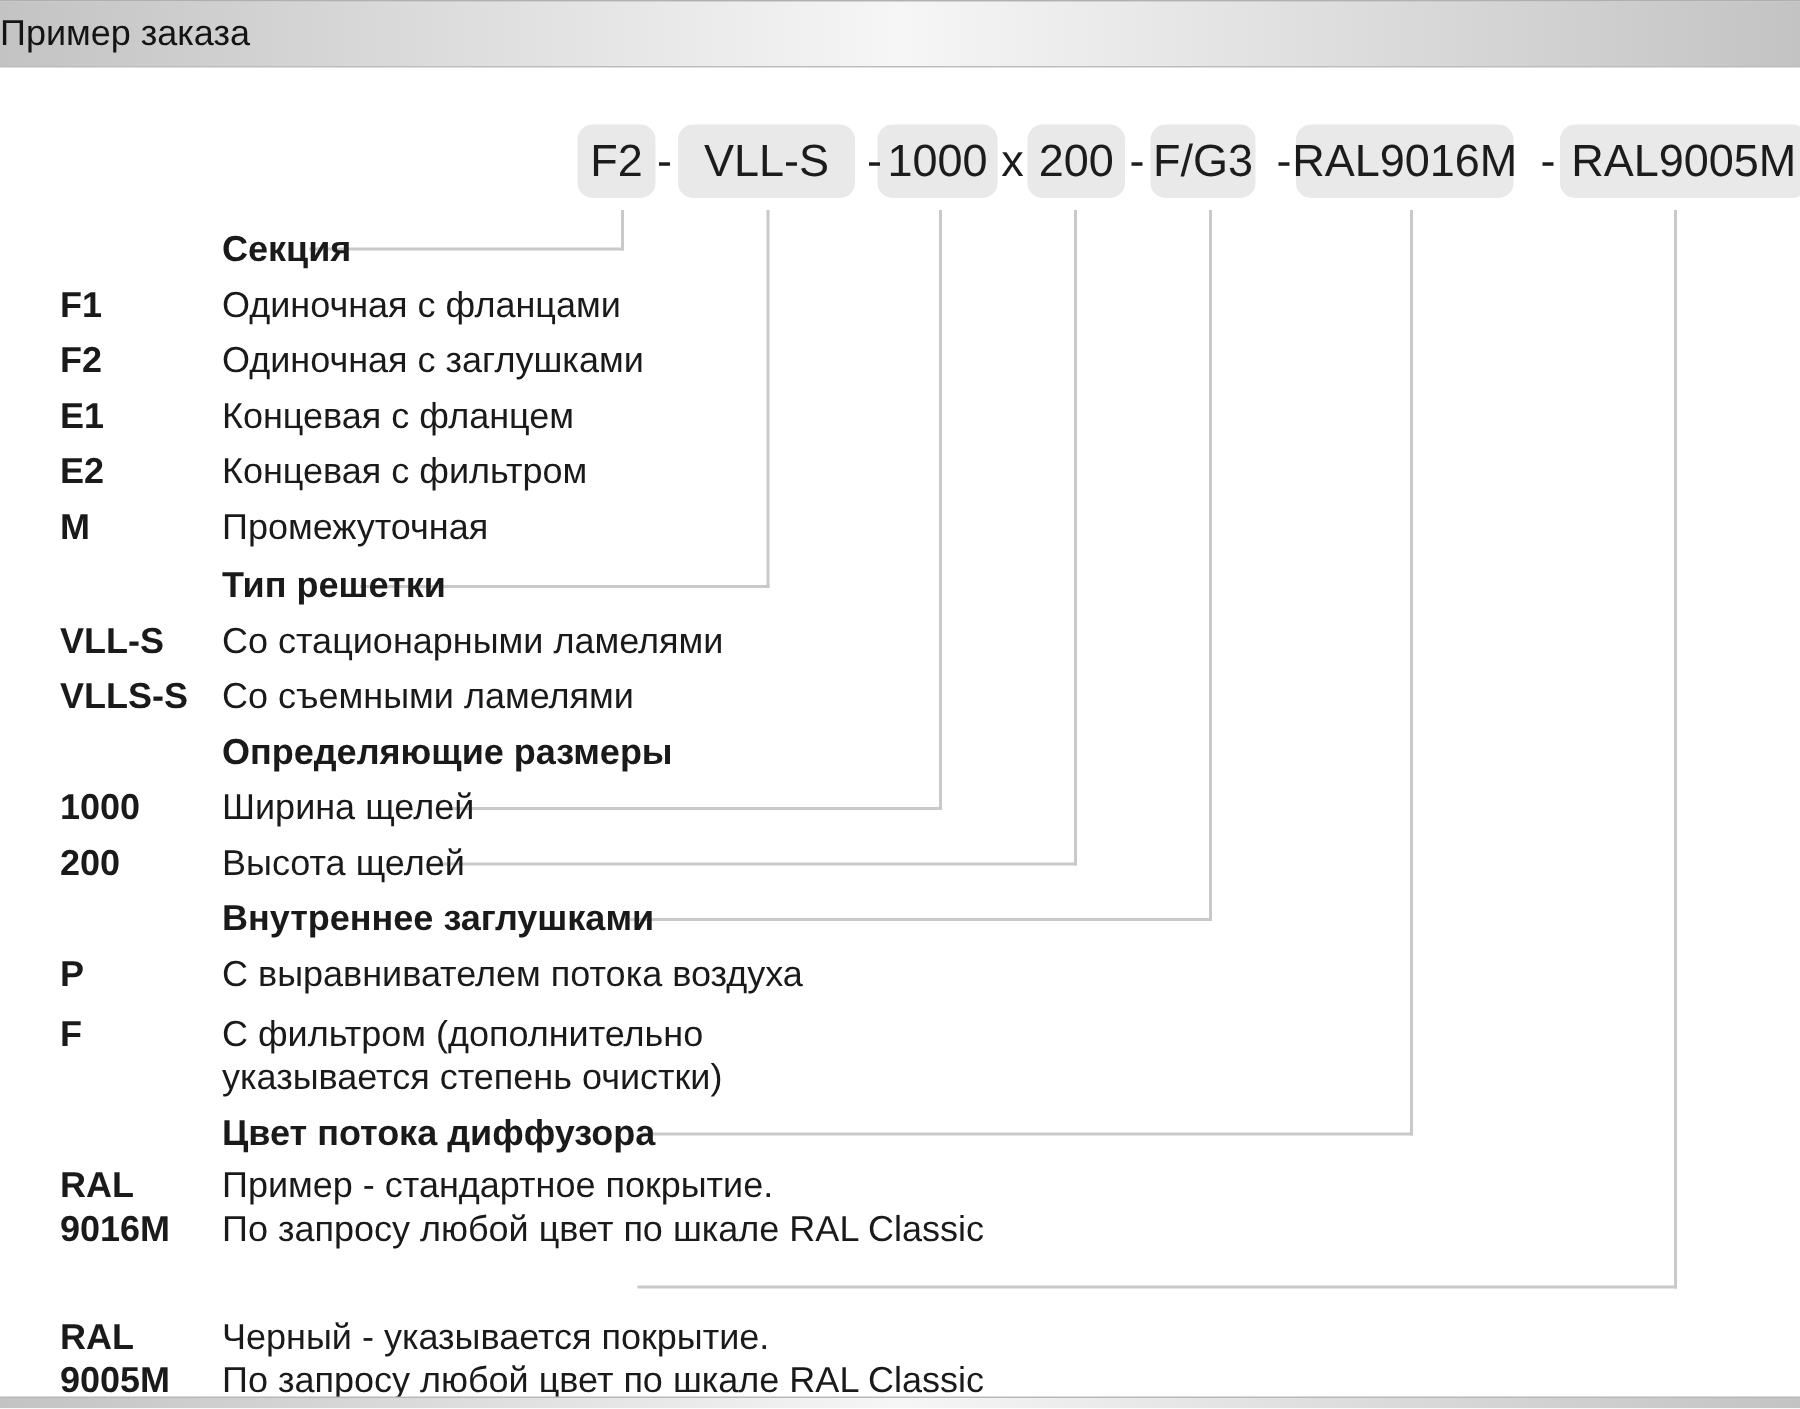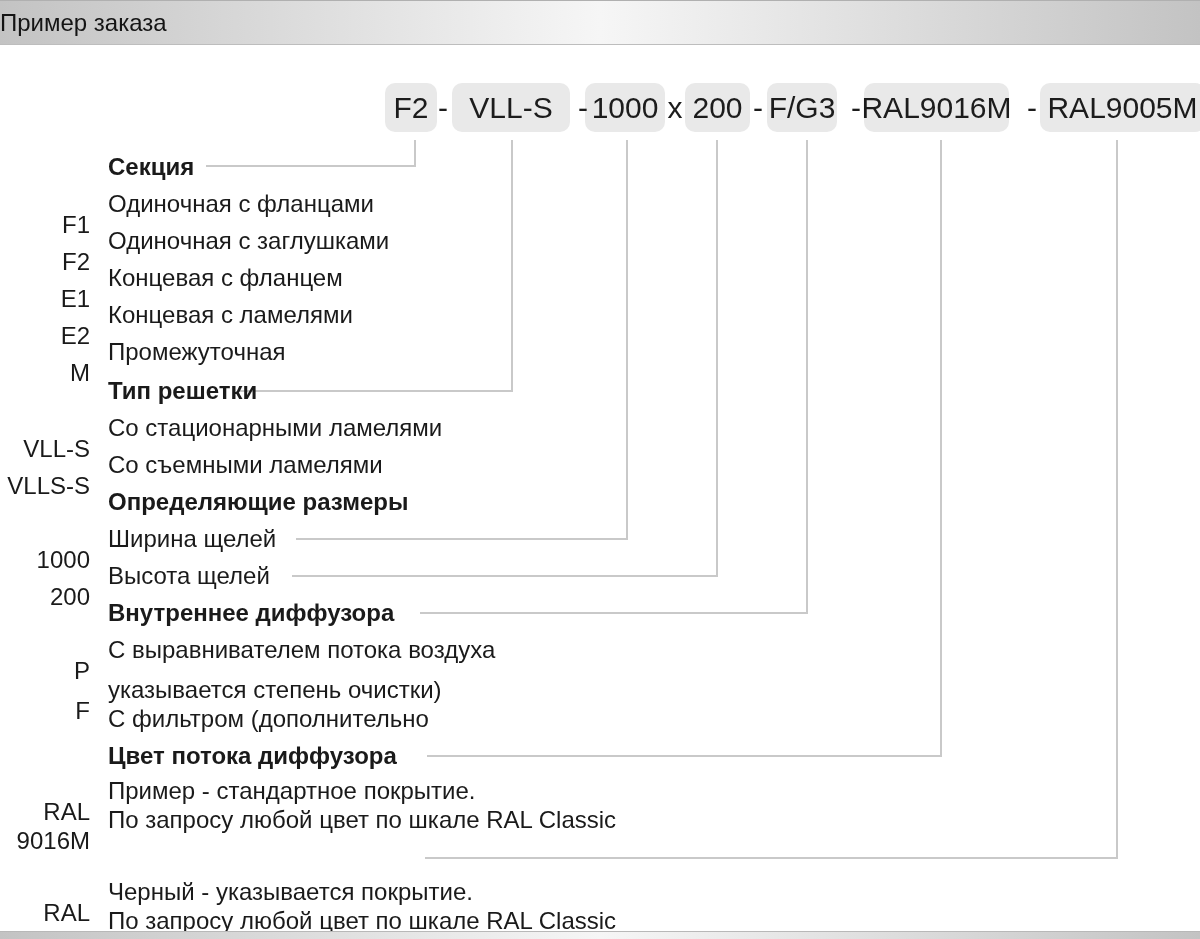--- a/index.html
+++ b/index.html
@@ -36,24 +36,24 @@
     transform:translateX(-50%);
     font-size:30px; color:#1c1c1c;
   }
   
   .vline { position:absolute; width:2px; background:#c9c9c9; }
   .hline { position:absolute; height:2px; background:#c9c9c9; }
   
   .row {
     position:absolute; left:0; width:1200px;
     display:flex; align-items:flex-start;
-    line-height:37px; white-space:nowrap;
+    line-height:37px; white-space:nowrap;padding-left:40px;
   }
   .row .code {
-    flex:none; width:90px; text-align:right; font-weight:400;margin-top:21px;
+    flex:none; width:90px; font-weight:700;
   }
   .row .desc { margin-left:18px; }
   .row.multi { line-height:29px; }
   .bold { font-weight:700; }
 </style>
 </head>
 <body>
 
 <div class="page">
 
@@ -103,21 +103,21 @@
   <div class="row" style="top:222px">
     <span class="code">F2</span>
     <span class="desc">Одиночная с заглушками</span>
   </div>
   <div class="row" style="top:259px">
     <span class="code">E1</span>
     <span class="desc">Концевая с фланцем</span>
   </div>
   <div class="row" style="top:296px">
     <span class="code">E2</span>
-    <span class="desc">Концевая с ламелями</span>
+    <span class="desc">Концевая с фильтром</span>
   </div>
   <div class="row" style="top:333px">
     <span class="code">M</span>
     <span class="desc">Промежуточная</span>
   </div>
 
   <div class="row" style="top:372px">
     <span class="code"></span>
     <span class="desc bold">Тип решетки</span>
   </div>
@@ -138,31 +138,31 @@
     <span class="code">1000</span>
     <span class="desc">Ширина щелей</span>
   </div>
   <div class="row" style="top:557px">
     <span class="code">200</span>
     <span class="desc">Высота щелей</span>
   </div>
 
   <div class="row" style="top:594px">
     <span class="code"></span>
-    <span class="desc bold">Внутреннее диффузора</span>
+    <span class="desc bold">Внутреннее заглушками</span>
   </div>
   <div class="row" style="top:631px">
     <span class="code">P</span>
     <span class="desc">С выравнивателем потока воздуха</span>
   </div>
   <div class="row multi" style="top:675px">
     <span class="code">F</span>
     <span class="desc">
+      <div>С фильтром (дополнительно</div>
       <div>указывается степень очистки)</div>
-      <div>С фильтром (дополнительно</div>
     </span>
   </div>
 
   <div class="row" style="top:737px">
     <span class="code"></span>
     <span class="desc bold">Цвет потока диффузора</span>
   </div>
   <div class="row multi" style="top:776px">
     <span class="code">
       <div>RAL</div>

